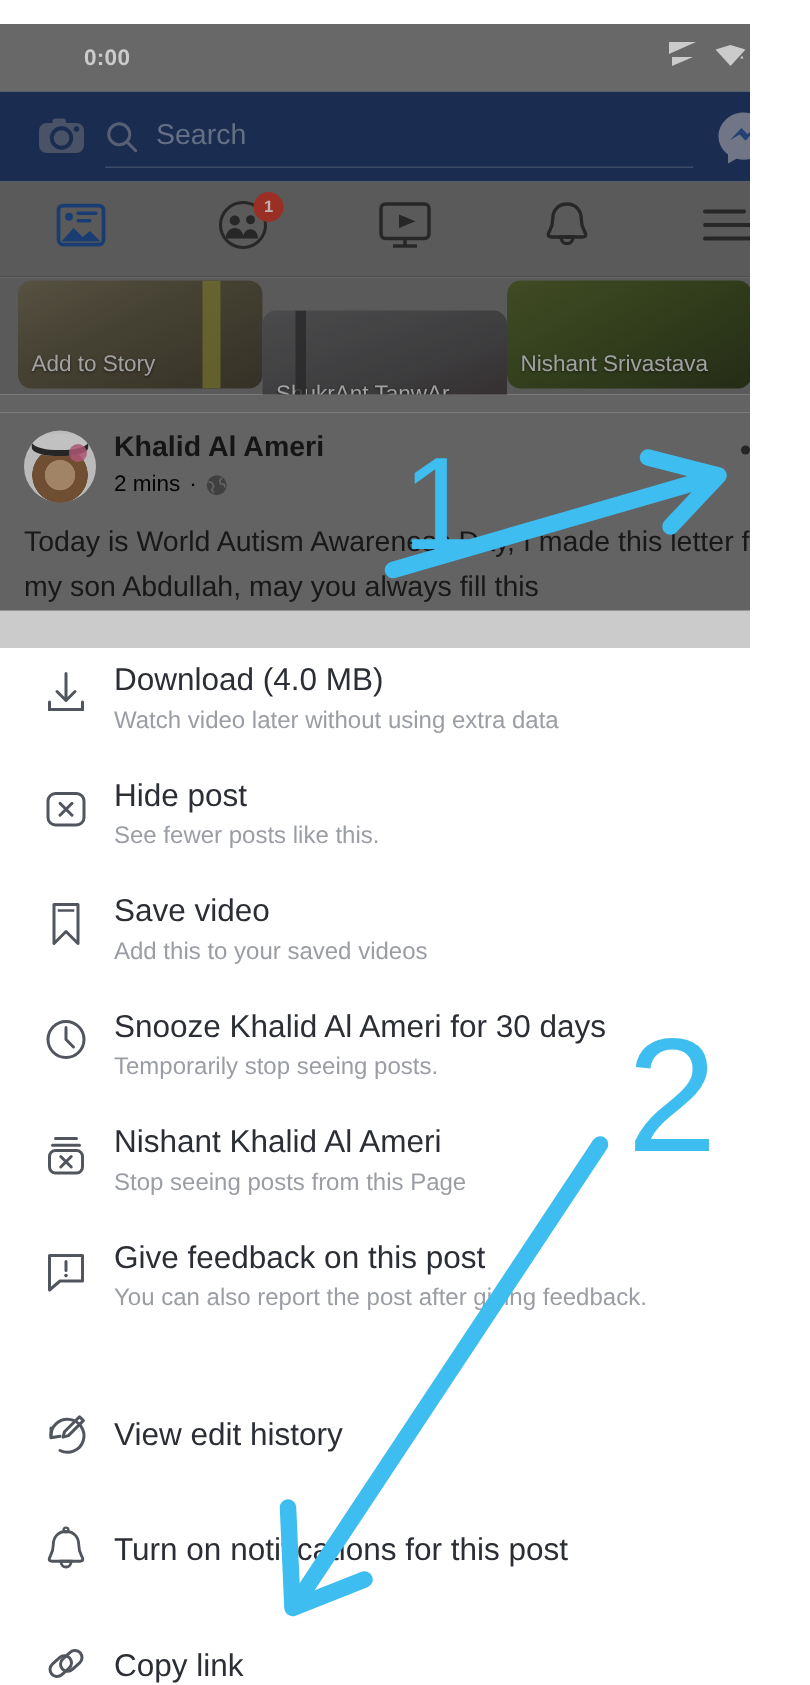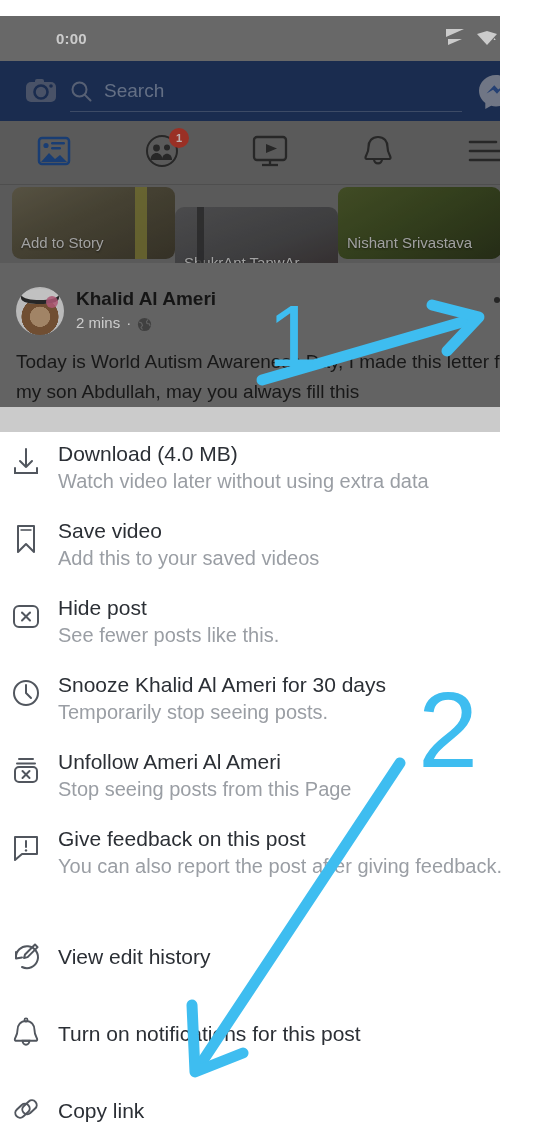--- a/index.html
+++ b/index.html
@@ -114,21 +114,21 @@
   .avatar:before{
     content:""; position:absolute; top:2px; left:5px; width:38px;height:15px;
     background:#f2f2f2; border-radius:50% 50% 40% 40%;
     box-shadow:inset 0 -4px 0 #2c2c2c;
   }
   .avatar:after{
     content:""; position:absolute; top:9px; right:6px; width:12px;height:12px;
     border-radius:50%; background:#d86a8f; opacity:.85;
   }
   .pname { color:#171717; font-size:19px; font-weight:bold; line-height:24px; }
-  .pmeta { color:#ffffff; font-size:15px; line-height:22px; margin-top:1px;
+  .pmeta { color:#000000; font-size:15px; line-height:22px; margin-top:1px;
            display:flex; align-items:center; gap:6px; }
   .globe { width:15px;height:15px; display:inline-block; }
   .dots {
     position:absolute; right:18px; top:22px;
     display:flex; gap:5px;
   }
   .dots i { width:6px;height:6px;border-radius:50%; background:#2b2b2b; display:block; }
   .ptext { color:#1a1a1a; font-size:19px; line-height:30px; margin-top:12px; }
 
   #dim {
@@ -136,32 +136,32 @@
     background:rgba(20,20,20,0.22); pointer-events:none;
   }
 
   
   #sheet {
     position:absolute; top:432px; left:0; width:540px; height:691px;
     background:#ffffff;
   }
   .mi {
     position:relative; display:flex; align-items:flex-start;
-    padding:0 4px; height:77px;
+    padding:0 22px; height:77px;
   }
   .mi.single { align-items:flex-end; }
   .mi-ic {
     width:44px; flex:0 0 auto; display:flex; justify-content:center;
     align-items:center; padding-top:14px;
   }
   .mi.single .mi-ic { padding-top:0; }
   .mi-txt { padding-left:10px; padding-top:8px; }
   .mi.single .mi-txt { padding-top:0; }
   .mi-title { color:#2b2f35; font-size:21px; line-height:28px; }
-  .mi-sub { color:#9a9ea4; font-size:20px; line-height:24px; margin-top:1px; }
+  .mi-sub { color:#9a9ea4; font-size:16px; line-height:24px; margin-top:1px; }
 
   
   #annots { position:absolute; top:0; left:0; width:540px; height:1123px;
             pointer-events:none; }
 </style>
 </head>
 <body>
 
 <div id="backdrop">
   <div id="feed-layer">
@@ -330,41 +330,41 @@
     </span>
     <div class="mi-txt">
       <div class="mi-title">Download (4.0 MB)</div>
       <div class="mi-sub">Watch video later without using extra data</div>
     </div>
   </div>
 
   <div class="mi">
     <span class="mi-ic">
       <svg width="30" height="32" viewBox="0 0 30 32">
-        <path d="M7 3 l16 0 l0 26 l-8 -8 l-8 8 z" fill="none" stroke="#51565e" stroke-width="2" stroke-linejoin="round"></path>
-        <line x1="9.5" y1="7" x2="20.5" y2="7" stroke="#51565e" stroke-width="1.6"></line>
-      </svg>
-    </span>
-    <div class="mi-txt">
-      <div class="mi-title">Save video</div>
-      <div class="mi-sub">Add this to your saved videos</div>
-    </div>
-  </div>
-
-  <div class="mi">
-    <span class="mi-ic">
-      <svg width="30" height="32" viewBox="0 0 30 32">
         <rect x="3" y="6" width="24" height="21" rx="5" fill="none" stroke="#51565e" stroke-width="2"></rect>
         <line x1="11" y1="12.5" x2="19" y2="20.5" stroke="#51565e" stroke-width="2" stroke-linecap="round"></line>
         <line x1="19" y1="12.5" x2="11" y2="20.5" stroke="#51565e" stroke-width="2" stroke-linecap="round"></line>
       </svg>
     </span>
     <div class="mi-txt">
       <div class="mi-title">Hide post</div>
       <div class="mi-sub">See fewer posts like this.</div>
+    </div>
+  </div>
+
+  <div class="mi">
+    <span class="mi-ic">
+      <svg width="30" height="32" viewBox="0 0 30 32">
+        <path d="M7 3 l16 0 l0 26 l-8 -8 l-8 8 z" fill="none" stroke="#51565e" stroke-width="2" stroke-linejoin="round"></path>
+        <line x1="9.5" y1="7" x2="20.5" y2="7" stroke="#51565e" stroke-width="1.6"></line>
+      </svg>
+    </span>
+    <div class="mi-txt">
+      <div class="mi-title">Save video</div>
+      <div class="mi-sub">Add this to your saved videos</div>
     </div>
   </div>
 
   <div class="mi">
     <span class="mi-ic">
       <svg width="30" height="32" viewBox="0 0 30 32">
         <circle cx="15" cy="16" r="12" fill="none" stroke="#51565e" stroke-width="2"></circle>
         <path d="M15 8 l0 8 l5 5" fill="none" stroke="#51565e" stroke-width="2" stroke-linecap="round" stroke-linejoin="round"></path>
       </svg>
     </span>
@@ -377,21 +377,21 @@
   <div class="mi">
     <span class="mi-ic">
       <svg width="30" height="32" viewBox="0 0 30 32">
         <path d="M8 5 l14 0 M6 9.5 l18 0" fill="none" stroke="#51565e" stroke-width="2" stroke-linecap="round"></path>
         <rect x="4" y="13" width="22" height="15" rx="4" fill="none" stroke="#51565e" stroke-width="2"></rect>
         <line x1="11.5" y1="17" x2="18.5" y2="24" stroke="#51565e" stroke-width="2" stroke-linecap="round"></line>
         <line x1="18.5" y1="17" x2="11.5" y2="24" stroke="#51565e" stroke-width="2" stroke-linecap="round"></line>
       </svg>
     </span>
     <div class="mi-txt">
-      <div class="mi-title">Unfollow Ameri Al Ameri</div>
+      <div class="mi-title">Nishant Khalid Al Ameri</div>
       <div class="mi-sub">Stop seeing posts from this Page</div>
     </div>
   </div>
 
   <div class="mi">
     <span class="mi-ic">
       <svg width="30" height="32" viewBox="0 0 30 32">
         <path d="M4 6 l22 0 l0 17 l-15 0 l-7 6 z" fill="none" stroke="#51565e" stroke-width="2" stroke-linejoin="round"></path>
         <line x1="15" y1="10" x2="15" y2="16" stroke="#51565e" stroke-width="2" stroke-linecap="round"></line>
         <circle cx="15" cy="19.4" r="1.2" fill="#51565e"></circle>

